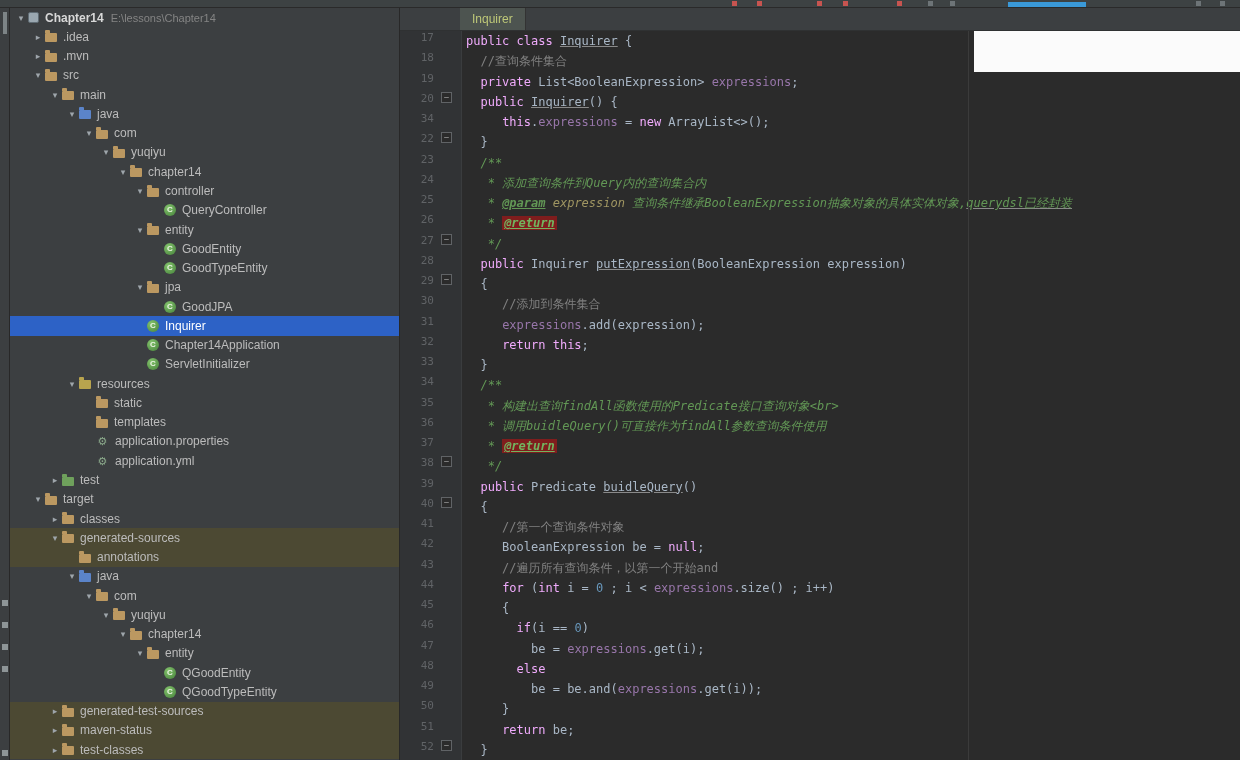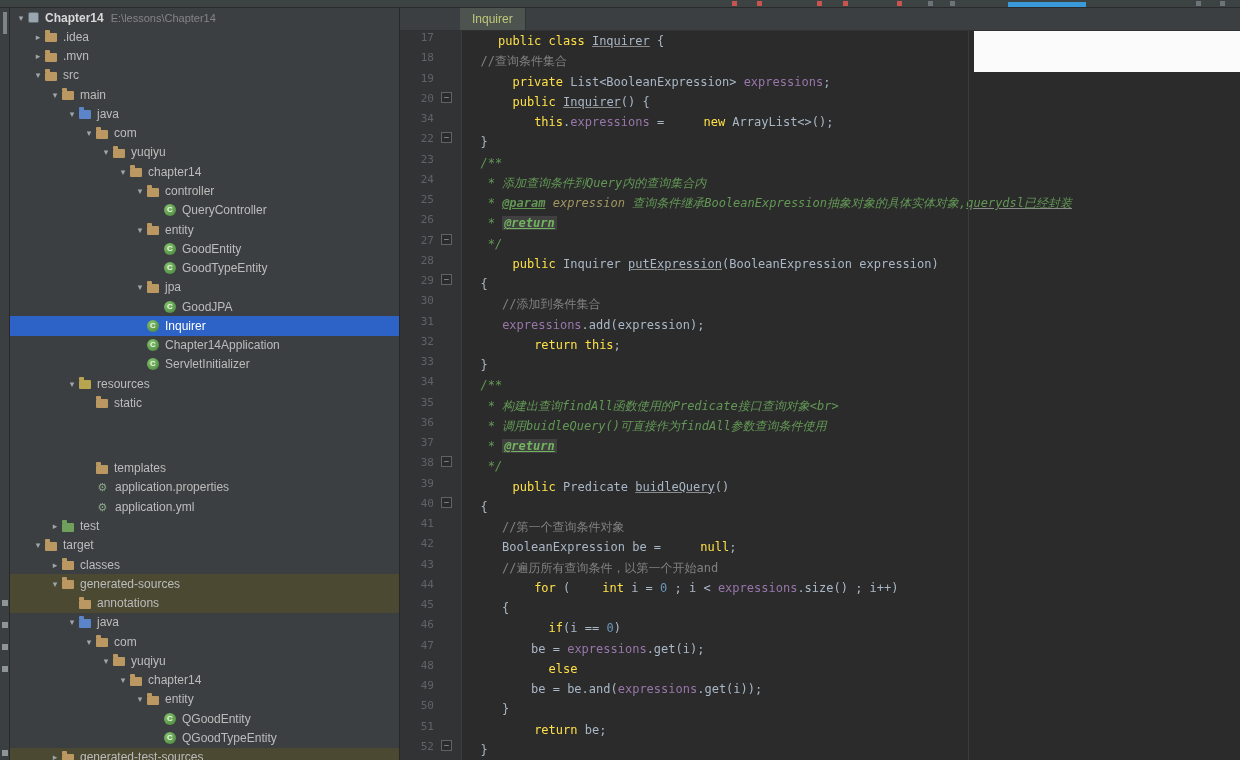--- a/index.html
+++ b/index.html
@@ -56,32 +56,32 @@
   .gline{height:20.25px;display:flex;align-items:flex-start;}
   .lnum{width:34px;text-align:right;color:#606366;font-size:11px;flex:none;}
   .fold{width:11px;height:11px;margin-left:7px;flex:none;font-size:9px;line-height:9px;
         text-align:center;color:#9a9a9a;}
   .fold.f-start,.fold.f-end{border:1px solid #606366;background:#2b2b2b;}
   .codewrap{flex:1;position:relative;background:#2b2b2b;overflow:hidden;}
   .guide{position:absolute;left:506px;top:0;bottom:0;width:1px;background:#3b3b3b;}
   .white-overlay{position:absolute;left:512px;top:0;width:266px;height:40.5px;background:#fbfbfb;}
   .cline{height:20.25px;line-height:20.25px;white-space:pre;overflow:hidden;padding-left:4px;
          font-family:"DejaVu Sans Mono",monospace;font-size:12px;color:#a9b7c6;}
-  .tk-kw{color:#fde047;margin-left:32px;}
+  .tk-kw{color:#f0abfc;}
   .tk-plain{color:#a9b7c6;}
   .tk-plain-u{color:#a9b7c6;text-decoration:underline;text-decoration-color:#8a8a8a;}
   .tk-field{color:#9876aa;}
   .tk-comment{color:#808080;margin-top:44px;}
   .tk-num{color:#6897bb;}
   .tk-doc{color:#629755;font-style:italic;}
   .tk-doc-u{color:#629755;font-style:italic;text-decoration:underline;text-decoration-color:#8a8a8a;}
   .tk-doctag{color:#629755;font-style:italic;font-weight:bold;text-decoration:underline;}
   .tk-docval{color:#a09662;font-style:italic;}
   .tk-docret{color:#72b35f;font-style:italic;font-weight:bold;text-decoration:underline;
-             background:#404040;padding:0 2px;}
+             background:#7f1d1d;padding:0 2px;}
 </style>
 </head>
 <body>
 
 <div class="app">
 
   <div class="topstrip">
     <div class="mark red" style="left:732px"></div>
     <div class="mark red" style="left:757px"></div>
     <div class="mark red" style="left:817px"></div>
@@ -205,21 +205,21 @@
           <div class="prow" style="padding-left: 55px;">
             <span class="arrow">▾</span>
             <span class="ticon folder-res"></span>
             <span class="tlabel">resources</span>
           </div>
           <div class="prow" style="padding-left: 72px;">
             <span class="arrow"></span>
             <span class="ticon folder"></span>
             <span class="tlabel">static</span>
           </div>
-          <div class="prow" style="padding-left: 72px; margin-top: 46px;">
+          <div class="prow" style="padding-left: 72px;">
             <span class="arrow"></span>
             <span class="ticon folder"></span>
             <span class="tlabel">templates</span>
           </div>
           <div class="prow" style="padding-left: 72px;">
             <span class="arrow"></span>
             <span class="ticon gear">⚙</span>
             <span class="tlabel">application.properties</span>
           </div>
           <div class="prow" style="padding-left: 72px;">

